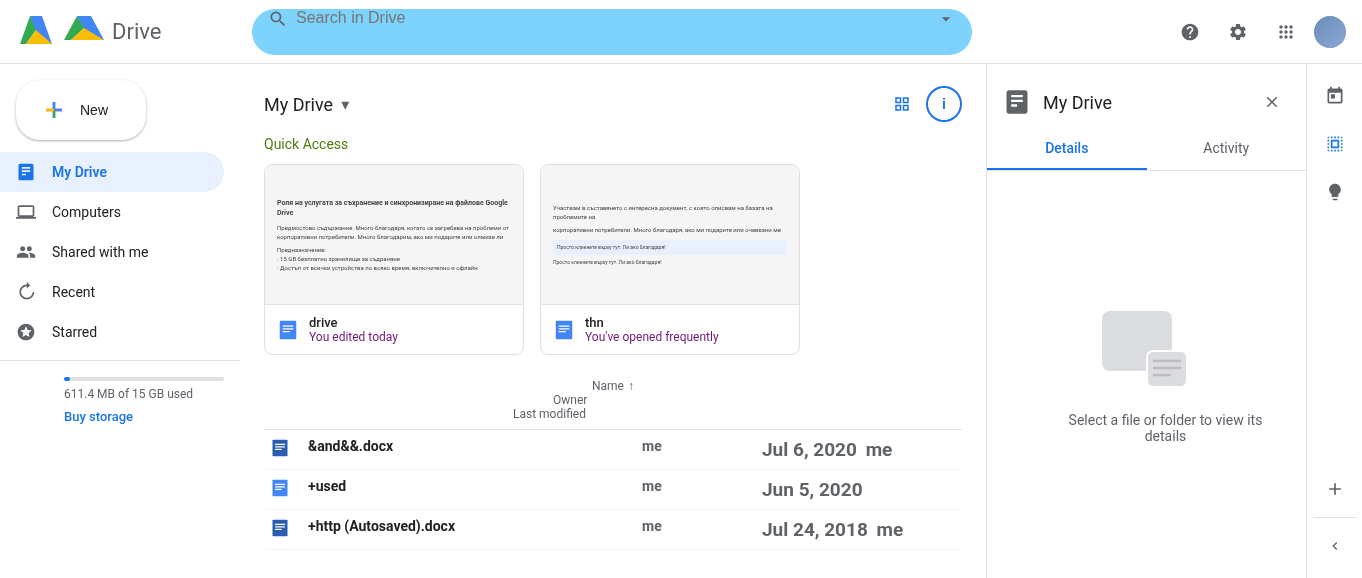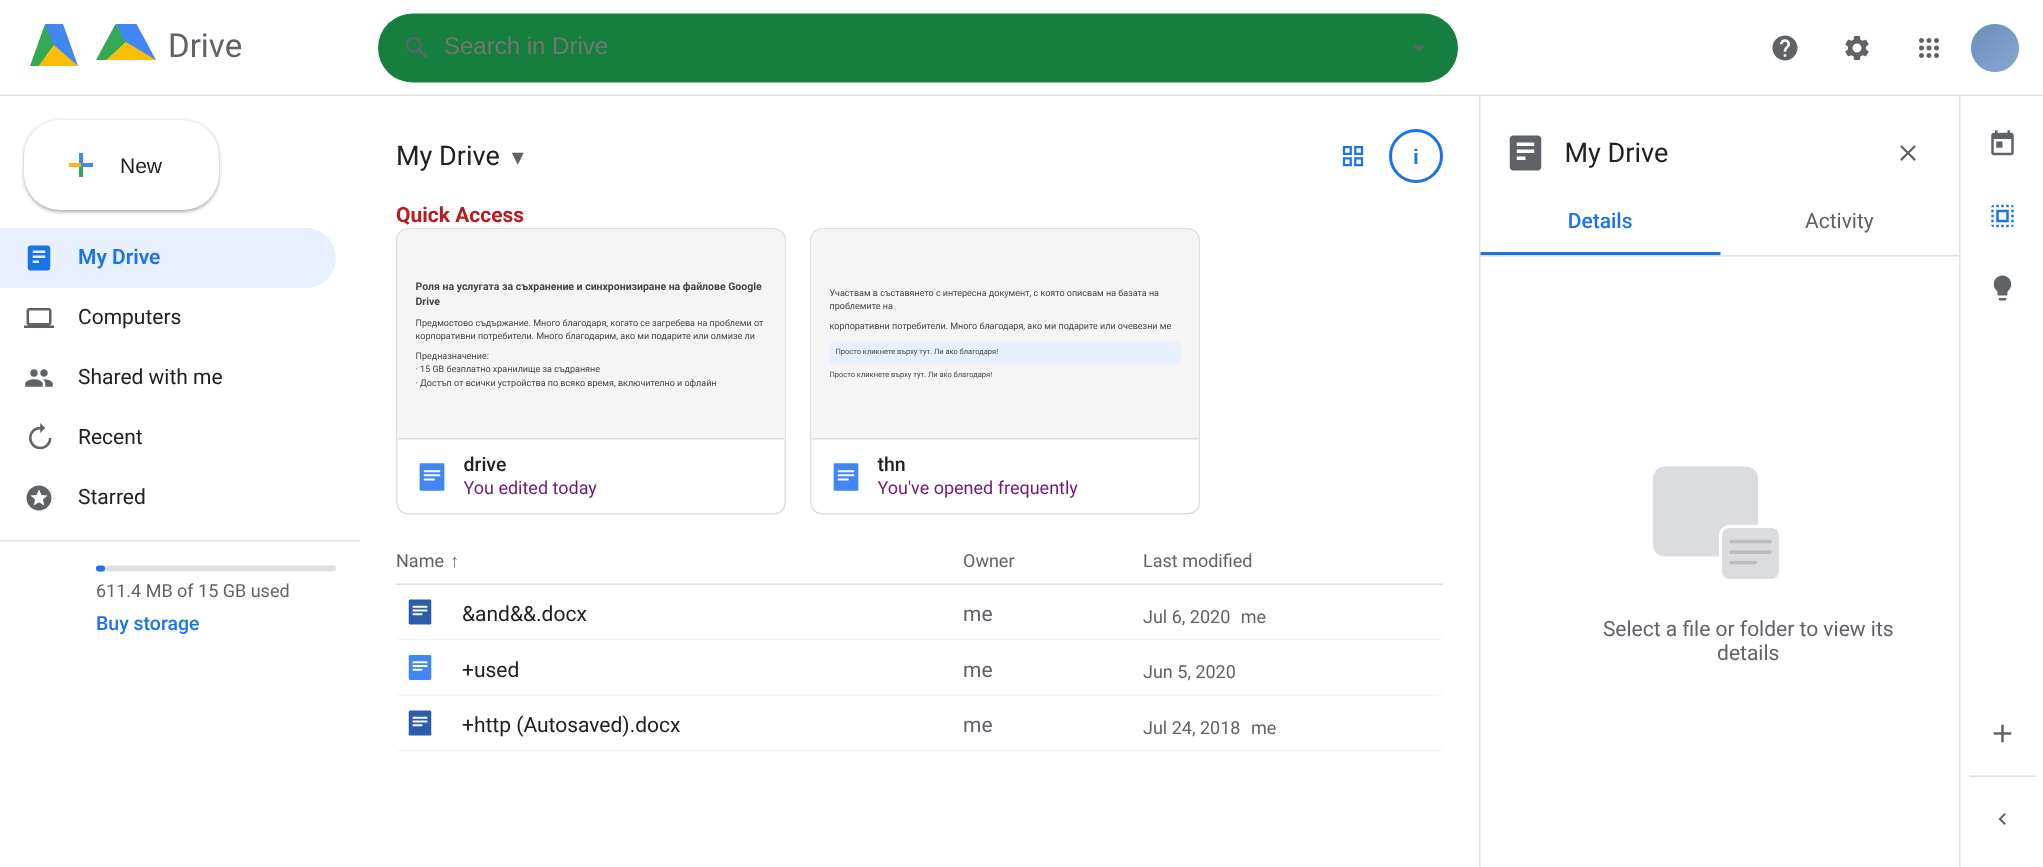--- a/index.html
+++ b/index.html
@@ -8,21 +8,21 @@
     
     .header {
       display: flex; align-items: center; height: 64px; padding: 0 16px;
       border-bottom: 1px solid #e0e0e0; flex-shrink: 0;
     }
     .logo-area { display: flex; align-items: center; gap: 8px; width: 220px; }
     .logo-icon { width: 40px; height: 40px; }
     .logo-text { font-size: 22px; color: #5f6368; font-weight: 400; }
     .search-bar {
       flex: 1; max-width: 720px; margin: 16px 16px;
-      background: #15803d; border-radius: 24px; display: flex; align-items: center;
+      background: #7dd3fc; border-radius: 24px; display: flex; align-items: flex-start;
       padding: 0 16px; height: 46px; position: relative;
     }
     .search-bar input {
       border: none; background: transparent; font-size: 16px; color: #202124;
       flex: 1; outline: none; padding: 0 8px;
     }
     .search-icon-wrap { color: #5f6368; display: flex; align-items: center; }
     .search-dropdown { color: #5f6368; display: flex; align-items: center; cursor: pointer; margin-left: auto; }
     .header-actions { display: flex; align-items: center; gap: 8px; margin-left: auto; }
     .header-icon-btn {
@@ -83,56 +83,56 @@
     }
     .view-btn.active { color: #1a73e8; }
     .info-btn {
       width: 36px; height: 36px; border-radius: 50%; border: 2px solid #1a73e8;
       background: transparent; display: flex; align-items: center; justify-content: center;
       cursor: pointer; color: #1a73e8; font-weight: 700; font-size: 14px;
     }
 
     
     .quick-access-section { padding: 0 24px 16px; }
-    .quick-access-title { font-size: 14px; color: #b91c1c; font-weight: 700; margin-bottom: 0; }
+    .quick-access-title { font-size: 14px; color: #4d7c0f; font-weight: 400; margin-bottom: 12px; }
     .quick-cards { display: flex; gap: 16px; }
     .quick-card {
       border: 1px solid #e0e0e0; border-radius: 8px; width: 260px; overflow: hidden;
       cursor: pointer;
     }
     .quick-card-preview {
       height: 140px; background: #f5f5f5; display: flex; align-items: center;
       justify-content: center; overflow: hidden; border-bottom: 1px solid #e0e0e0;
     }
     .preview-text-content { font-size: 5px; color: #444; padding: 8px; text-align: left; line-height: 1.4; }
     .quick-card-footer { display: flex; align-items: center; gap: 10px; padding: 10px 12px; }
     .doc-icon { color: #4285f4; font-size: 20px; }
     .card-info { flex: 1; }
     .card-name { font-size: 13px; color: #202124; font-weight: 500; }
     .card-sub { font-size: 12px; color: #701a75; }
 
     
     .file-list { padding: 0 24px; }
     .file-list-header {
       display: flex; align-items: center; padding: 8px 0; border-bottom: 1px solid #e0e0e0;
-      font-size: 12px; color: #5f6368;
+      font-size: 12px; color: #5f6368; flex-direction: column;
     }
     .col-name { flex: 1; display: flex; align-items: center; gap: 4px; cursor: pointer; }
     .col-owner { width: 120px; }
     .col-modified { width: 200px; }
     .sort-arrow { font-size: 12px; }
 
     .file-row {
-      display: flex; align-items: flex-end; padding: 8px 0; border-bottom: 1px solid #f1f3f4;
-      cursor: pointer; border-radius: 4px;
+      display: flex; align-items: flex-start; padding: 8px 0; border-bottom: 1px solid #f1f3f4;
+      cursor: pointer; border-radius: 4px; font-weight: bold;
     }
     .file-icon { width: 32px; display: flex; align-items: center; justify-content: center; margin-right: 12px; }
     .file-name { flex: 1; font-size: 14px; color: #202124; }
     .file-owner { width: 120px; font-size: 14px; color: #5f6368; }
-    .file-modified { width: 200px; font-size: 12px; color: #5f6368; }
+    .file-modified { width: 200px; font-size: 19px; color: #5f6368; }
 
     
     .right-panel {
       width: 320px; flex-shrink: 0; border-left: 1px solid #e0e0e0;
       display: flex; flex-direction: column;
     }
     .right-panel-header {
       display: flex; align-items: center; padding: 20px 16px 0;
       gap: 12px;
     }

